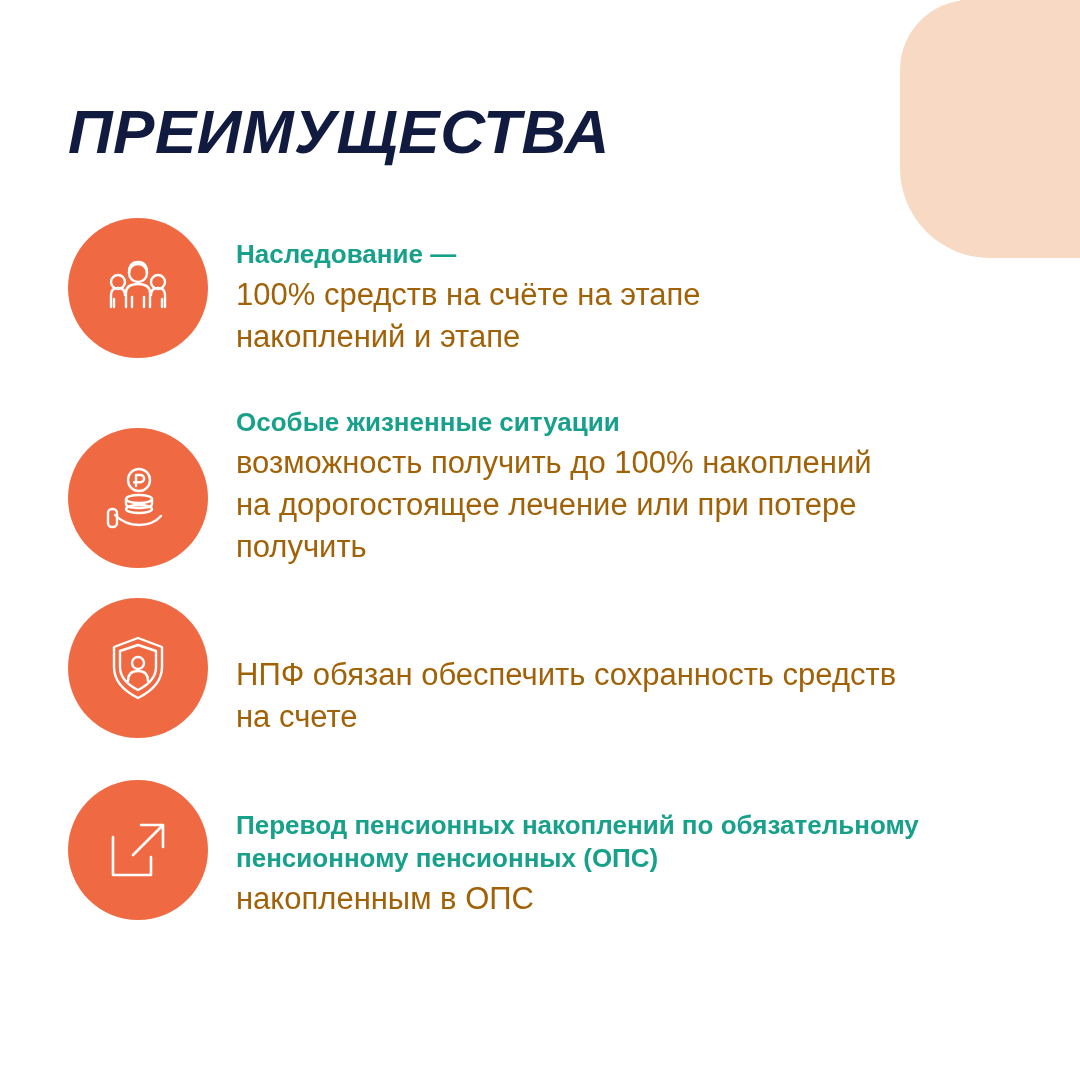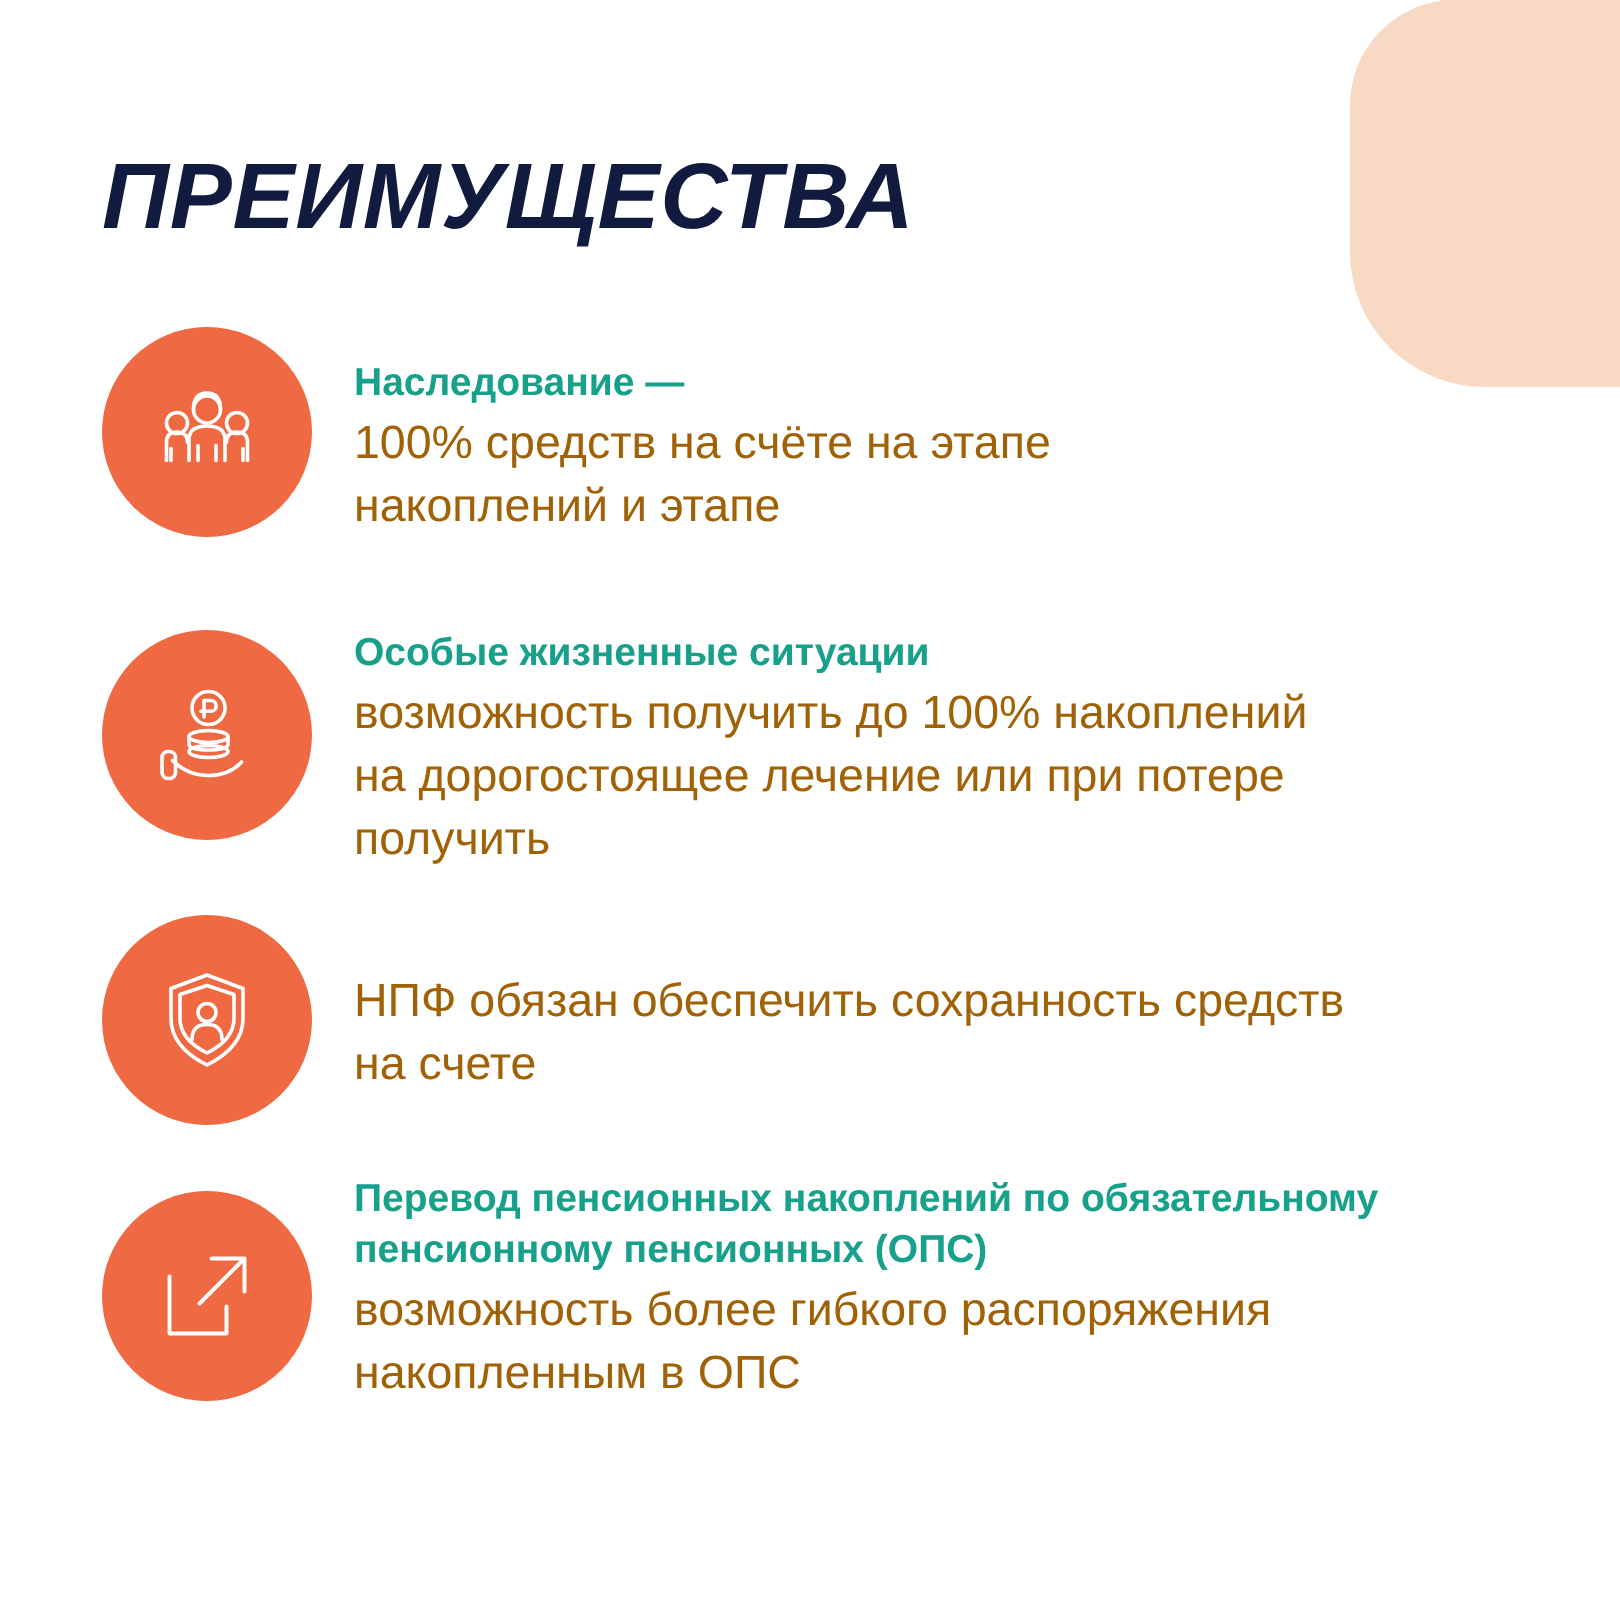--- a/index.html
+++ b/index.html
@@ -54,21 +54,21 @@
   .items {
     position: absolute;
     left: 68px;
     top: 218px;
     width: 900px;
     z-index: 2;
   }
 
   .item {
     display: flex;
-    align-items: center;
+    align-items: flex-end;
     margin-bottom: 36px;
   }
   .item.i0 { margin-bottom: 42px; }
   .item.i1 { margin-bottom: 30px; }
   .item.i2 { margin-bottom: 42px; }
 
   .icon-circle {
     flex: 0 0 auto;
     width: 140px;
     height: 140px;
@@ -101,21 +101,21 @@
   .item-body {
     color: #a16207;
     font-size: 31px;
     line-height: 1.36;
     margin: 0;
   }
   .item-body .line { display: block; }
 
   
   .item.i0 .item-text { margin-top: 6px; }
-  .item.i1 .item-text { margin-top: 12px; }
+  .item.i1 .item-text { margin-top: 0px; }
   .item.i2 .item-text { margin-top: 6px; }
   .item.i3 .item-text { margin-top: -10px; }
 </style>
 </head>
 <body>
 
 <div class="deco-corner"></div>
 
 <h1 class="page-title">ПРЕИМУЩЕСТВА</h1>
 
@@ -198,19 +198,18 @@
         <path d="M42 14 h22 v22"></path>
       </svg>
     </div>
     <div class="item-text item-4-text">
       <p class="item-heading">
         <span class="line">Перевод пенсионных накоплений</span>
         <span class="line">по обязательному пенсионному</span>
         <span class="line">пенсионных (ОПС)</span>
       </p>
       <p class="item-body">
-        <span class="line">возможность более гибкого распоряжения</span>
         <span class="line">накопленным в ОПС</span>
       </p>
     </div>
   </div>
 
 </div>
 
 </body></html>

